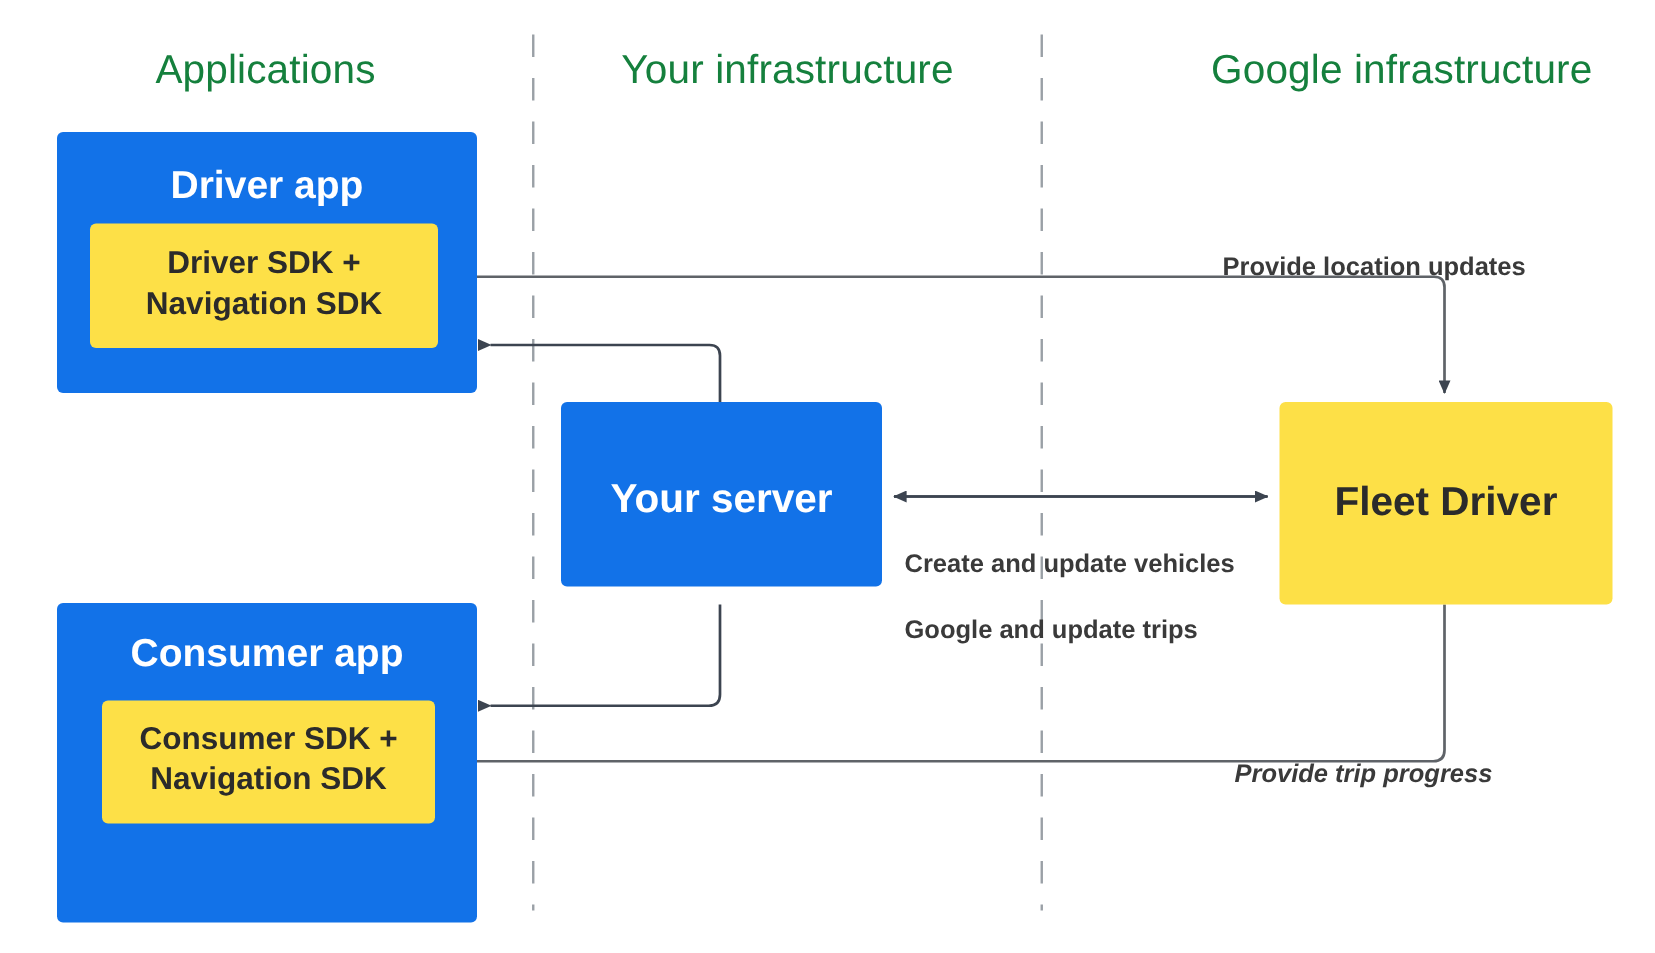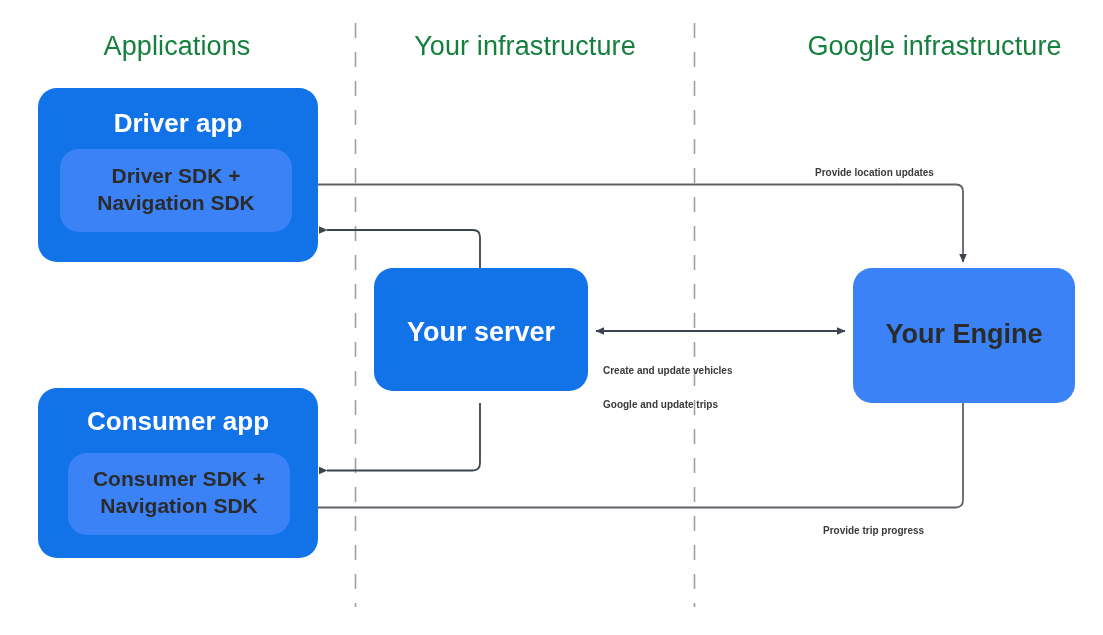--- a/index.html
+++ b/index.html
@@ -30,27 +30,27 @@
     font-size: 27px;
     font-weight: 400;
     color: #15803d;
     letter-spacing: 0.1px;
     white-space: nowrap;
     line-height: 1;
   }
   .node {
     position: absolute;
     box-sizing: border-box;
-    border-radius: 19px;
+    border-radius: 4px;
   }
   .node-blue {
     background: #1272e8;
   }
   .node-yellow {
-    background: #3b82f6;
+    background: #fde047;
   }
   .node-title-blue {
     position: absolute;
     left: 0;
     right: 0;
     text-align: center;
     color: #ffffff;
     font-weight: bold;
     font-size: 26px;
     line-height: 1.1;
@@ -64,21 +64,21 @@
     color: #2b2b2b;
     font-weight: bold;
     font-size: 21px;
     line-height: 1.28;
   }
   .node-title-dark .ln {
     display: block;
   }
   .edge-label {
     position: absolute;
-    font-size: 10px;
+    font-size: 17px;
     font-weight: bold;
     color: #3a3a3a;
     white-space: nowrap;
     line-height: 1.4;
   }
   .edge-label .ln {
     display: block;
     margin-top: 20px;
   }
 </style>
@@ -119,40 +119,40 @@
   <div class="node node-blue" style="left:38px; top:88px; width:280px; height:174px;">
     <div class="node-title-blue" style="top:21px;">Driver app</div>
     <div class="node node-yellow" style="left:22px; top:61px; width:232px; height:83px;">
       <div class="node-title-dark" style="top:14px;">
         <span class="ln">Driver SDK +</span>
         <span class="ln">Navigation SDK</span>
       </div>
     </div>
   </div>
 
-  <div class="node node-blue" style="left:38px; top:388px; width:280px; height:170px;">
+  <div class="node node-blue" style="left:38px; top:402px; width:280px; height:213px;">
     <div class="node-title-blue" style="top:19px;">Consumer app</div>
     <div class="node node-yellow" style="left:30px; top:65px; width:222px; height:82px;">
       <div class="node-title-dark" style="top:13px;">
         <span class="ln">Consumer SDK +</span>
         <span class="ln">Navigation SDK</span>
       </div>
     </div>
   </div>
 
   <div class="node node-blue" style="left:374px; top:268px; width:214px; height:123px;">
     <div class="node-title-blue" style="top:50px; font-size:27px;">Your server</div>
   </div>
 
   <div class="node node-yellow" style="left:853px; top:268px; width:222px; height:135px;">
-    <div class="node-title-dark" style="top:49px; font-size:27px; color:#2b2b2b;">Your Engine</div>
+    <div class="node-title-dark" style="top:49px; font-size:27px; color:#2b2b2b;">Fleet Driver</div>
   </div>
 
   <div class="edge-label" style="left:815px; top:166px;">Provide location updates</div>
 
   <div class="edge-label" style="left:603px; top:344px;">
     <span class="ln">Create and update vehicles</span>
     <span class="ln">Google and update trips</span>
   </div>
 
-  <div class="edge-label" style="left:823px; top:524px;">Provide trip progress</div>
+  <div class="edge-label" style="left:823px; top:504px;font-style:italic;">Provide trip progress</div>
 
 </div>
 
 </body></html>

